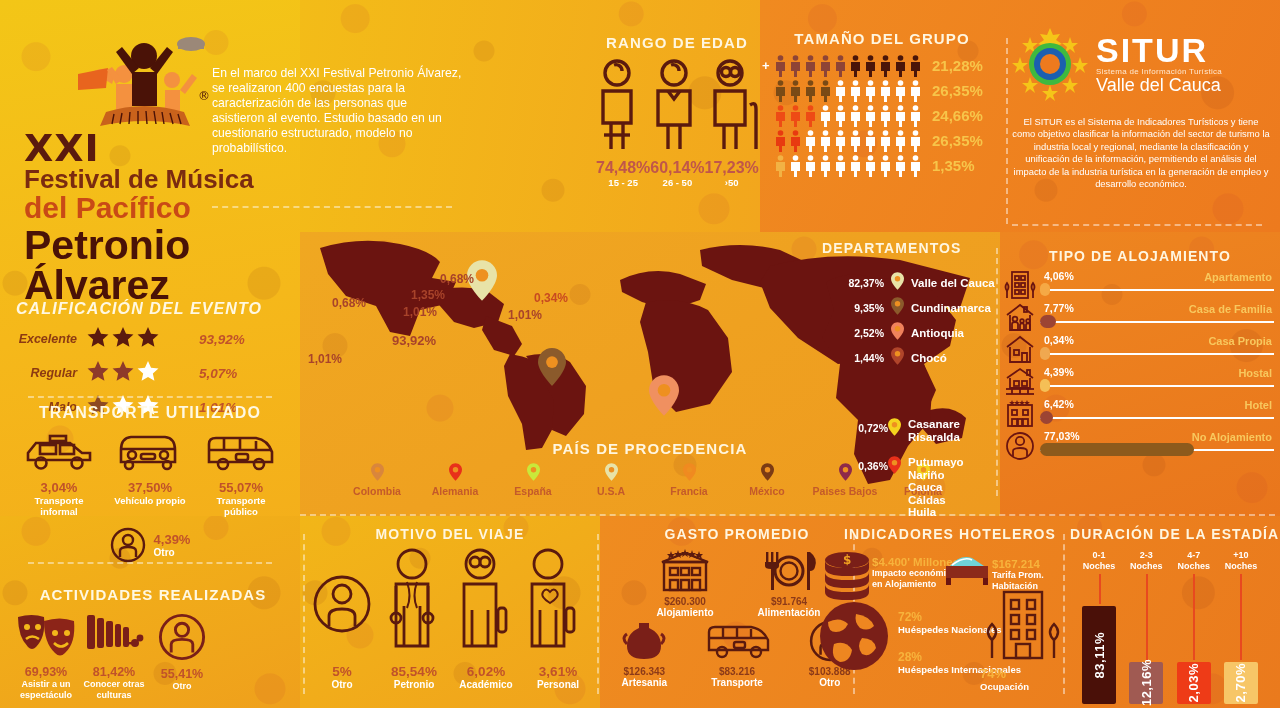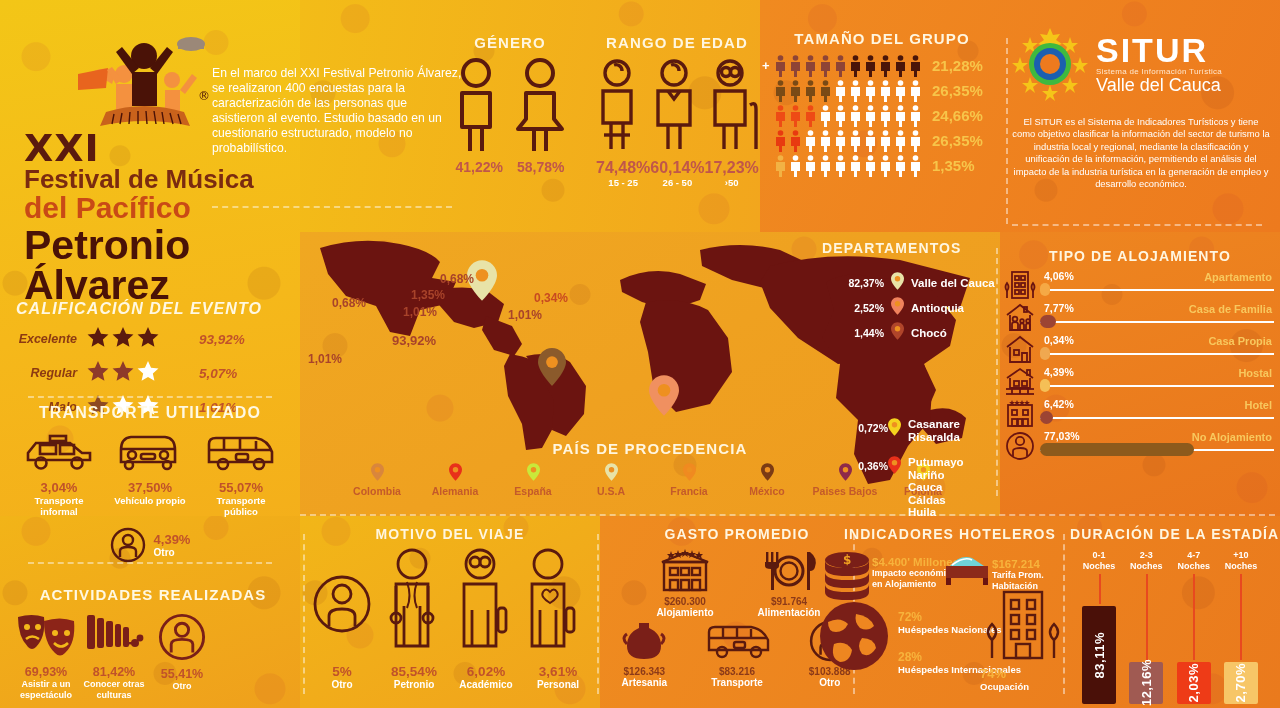--- a/index.html
+++ b/index.html
@@ -273,39 +273,20 @@
       <div class="lg-1">Festival de Música</div>
       <div class="lg-2">del Pacífico</div>
       <div class="lg-3">Petronio</div>
       <div class="lg-3">Álvarez</div>
     </div>
   </div>
 
   <div id="intro">En el marco del XXI Festival Petronio Álvarez, se realizaron 400 encuestas para la caracterización de las personas que asistieron al evento. Estudio basado en un cuestionario estructurado, modelo no probabilístico.</div>
   <div class="dashed-h" style="left:212px; top:206px; width:240px;"></div>
 
-  <div id="genero">
-    <div class="sect-title">GÉNERO</div>
-    <svg width="140" height="98" viewBox="0 0 140 98" style="display:block;margin:6px auto 0">
-      <g fill="none" stroke="#5B1A0E" stroke-width="4">
-        <circle cx="36" cy="16" r="13"></circle>
-        <path d="M22 36 h28 v34 h-28z" stroke-linejoin="round"></path>
-        <line x1="30" y1="70" x2="30" y2="94"></line>
-          <line x1="42" y1="70" x2="42" y2="94"></line>
-        <circle cx="100" cy="16" r="13"></circle>
-        <path d="M86 36 h28 v26 l8 10 h-44 l8 -10 z" stroke-linejoin="round"></path>
-        <line x1="94" y1="74" x2="94" y2="94"></line>
-          <line x1="106" y1="74" x2="106" y2="94"></line>
-      </g>
-    </svg>
-    <div class="vals">
-      <span class="pct">41,22%</span>
-      <span class="pct">58,78%</span>
-    </div>
-  </div>
 
   <div id="edad">
     <div class="sect-title">RANGO DE EDAD</div>
     <svg width="170" height="98" viewBox="0 0 170 98" style="display:block;margin:6px auto 0">
       <g fill="none" stroke="#5B1A0E" stroke-width="3.4">
         <circle cx="25" cy="16" r="12"></circle>
           <path d="M22 8 a6 6 0 0 1 8 6"></path>
         <path d="M11 34 h28 v32 h-28z"></path>
           <line x1="19" y1="66" x2="19" y2="92"></line>
           <line x1="31" y1="66" x2="31" y2="92"></line>
@@ -909,20 +890,28 @@
       <path d="M8 20 q26 -14 52 -2 l26 -4 l30 16 l22 28 l-6 26 l-26 18 l8 26 l-2 30 l-22 26 l-18 34 l-22 4 l-14 -30 l4 -34 l-22 -22 l4 -34 l-18 -26 l12 -28 z" fill="#6B1410"></path>
     </svg>
     <div class="dept-rows" id="dept-rows">
         <div class="dept-row">
           <span class="p">82,37%</span>
           <span class="dot"><svg width="13" height="18" viewBox="0 0 20 27">
               <path d="M10 0 C4.5 0 0 4.5 0 10 C0 17 10 27 10 27 C10 27 20 17 20 10 C20 4.5 15.5 0 10 0Z" fill="#E8E3A8"></path>
               <circle cx="10" cy="10" r="4.2" fill="#EE9020"></circle>
             </svg></span>
           <span class="n">Valle del Cauca</span>
+        </div>
+        <div class="dept-row">
+          <span class="p">9,35%</span>
+          <span class="dot"><svg width="13" height="18" viewBox="0 0 20 27">
+              <path d="M10 0 C4.5 0 0 4.5 0 10 C0 17 10 27 10 27 C10 27 20 17 20 10 C20 4.5 15.5 0 10 0Z" fill="#8B5A2B"></path>
+              <circle cx="10" cy="10" r="4.2" fill="#EE9020"></circle>
+            </svg></span>
+          <span class="n">Cundinamarca</span>
         </div>
         <div class="dept-row">
           <span class="p">2,52%</span>
           <span class="dot"><svg width="13" height="18" viewBox="0 0 20 27">
               <path d="M10 0 C4.5 0 0 4.5 0 10 C0 17 10 27 10 27 C10 27 20 17 20 10 C20 4.5 15.5 0 10 0Z" fill="#F0825C"></path>
               <circle cx="10" cy="10" r="4.2" fill="#EE9020"></circle>
             </svg></span>
           <span class="n">Antioquia</span>
         </div>
         <div class="dept-row">

